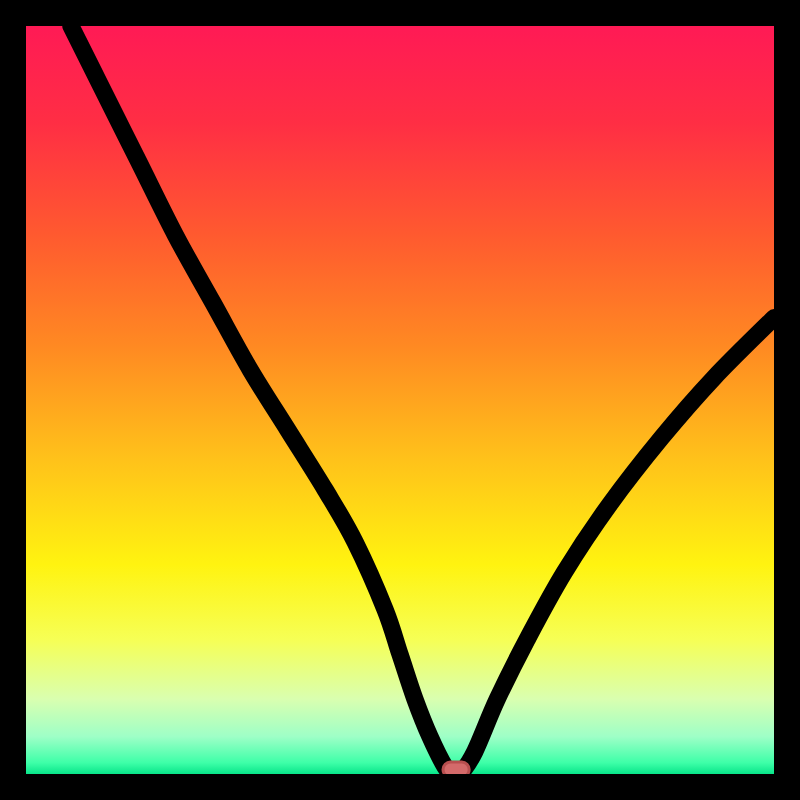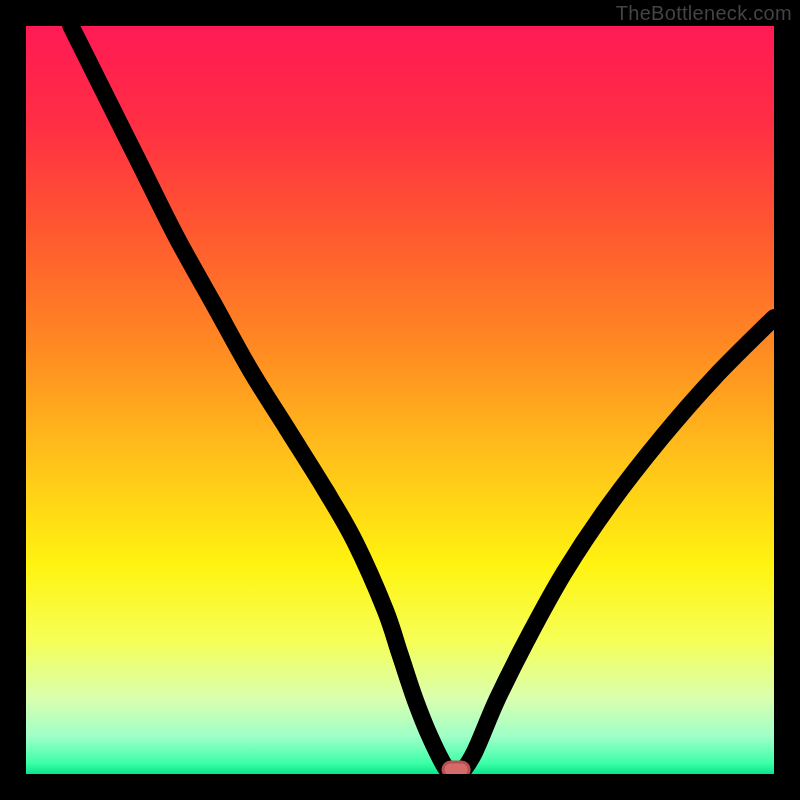--- a/index.html
+++ b/index.html
@@ -48,21 +48,20 @@
     stroke: #000;
     stroke-width: 2.3;
     stroke-linejoin: round;
     stroke-linecap: round;
   }
 </style>
 </head>
 <body>
 
 <div class="outer">
-  <div class="watermark">TheBottleneck.com</div>
   <div class="plot">
     <svg viewBox="0 0 100 100" preserveAspectRatio="none">
       <defs>
         <linearGradient id="bg-grad" x1="0" y1="0" x2="0" y2="1">
             <stop offset="0%" stop-color="#ff1a55"></stop>
             <stop offset="13%" stop-color="#ff2e44"></stop>
             <stop offset="28.000000000000004%" stop-color="#ff5a2f"></stop>
             <stop offset="43%" stop-color="#ff8a22"></stop>
             <stop offset="57.99999999999999%" stop-color="#ffc21a"></stop>
             <stop offset="72%" stop-color="#fff310"></stop>

